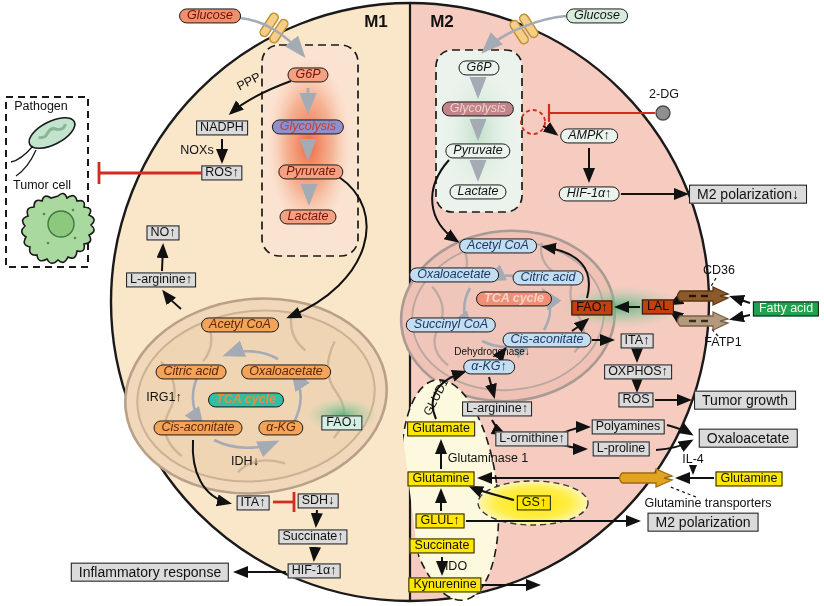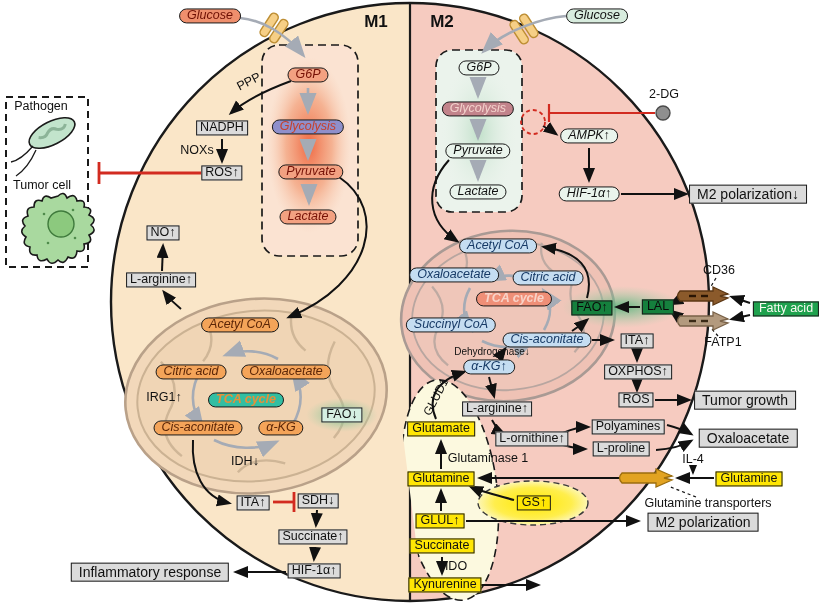--- a/index.html
+++ b/index.html
@@ -14,23 +14,23 @@
   .o{background:#F4A459;color:#5C2607;}           
   .sal{background:#F3A181;color:#761206;}          
   .glu1{background:#EF8F6D;color:#6E1004;}         
   .gly1{background:#8F8FCB;color:#C5402C;}         
   .tca1{background:#32BEA2;color:#E78F38;font-weight:bold;}
   .blu{background:#C5DDF1;color:#173A66;}          
   .wgrn{background:#EAF4EC;color:#111;}            
   .glu2{background:#D8ECDE;color:#111;}            
   .gly2{background:#C2838B;color:#F3D2CC;}         
   .tca2{background:#EF8F77;color:#F8D3C8;font-weight:bold;}
-  .grn{background:#15803d;border:1.6px solid #1A1A1A;color:#0A0A0A;padding:0 4px;}
+  .grn{background:#c2410c;border:1.6px solid #1A1A1A;color:#0A0A0A;padding:0 4px;}
   .grnw{background:#1FA24E;border:1.6px solid #1A1A1A;color:#FAFAF2;padding:0 5px;}
-  .faodn{background:#D5EFE2;border:1.6px solid #1A1A1A;padding:0 4px;}
+  .faodn{background:#D5EFE2;border:1.6px solid #1A1A1A;padding:0 4px;margin-top:8px;}
   .yel{background:#FFE604;border:1.6px solid #1A1A1A;padding:0 4px;}
   .plain{font-size:12.5px;}
   .half{font-size:17px;font-weight:bold;}
   .sm{font-size:10px;}
   .rotppp{transform:translate(-50%,-50%) rotate(-27deg);}
   .rotglud{transform:translate(-50%,-50%) rotate(-62deg);font-size:12px;}
 </style>
 </head>
 <body>
 

